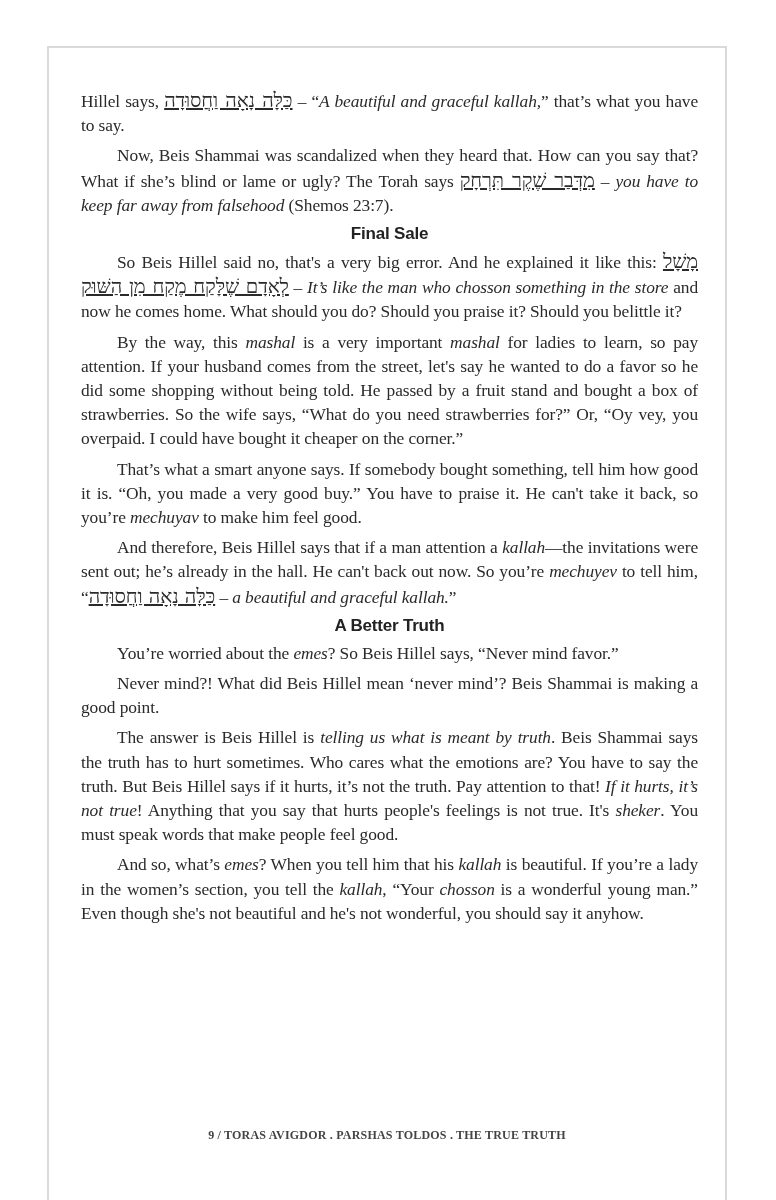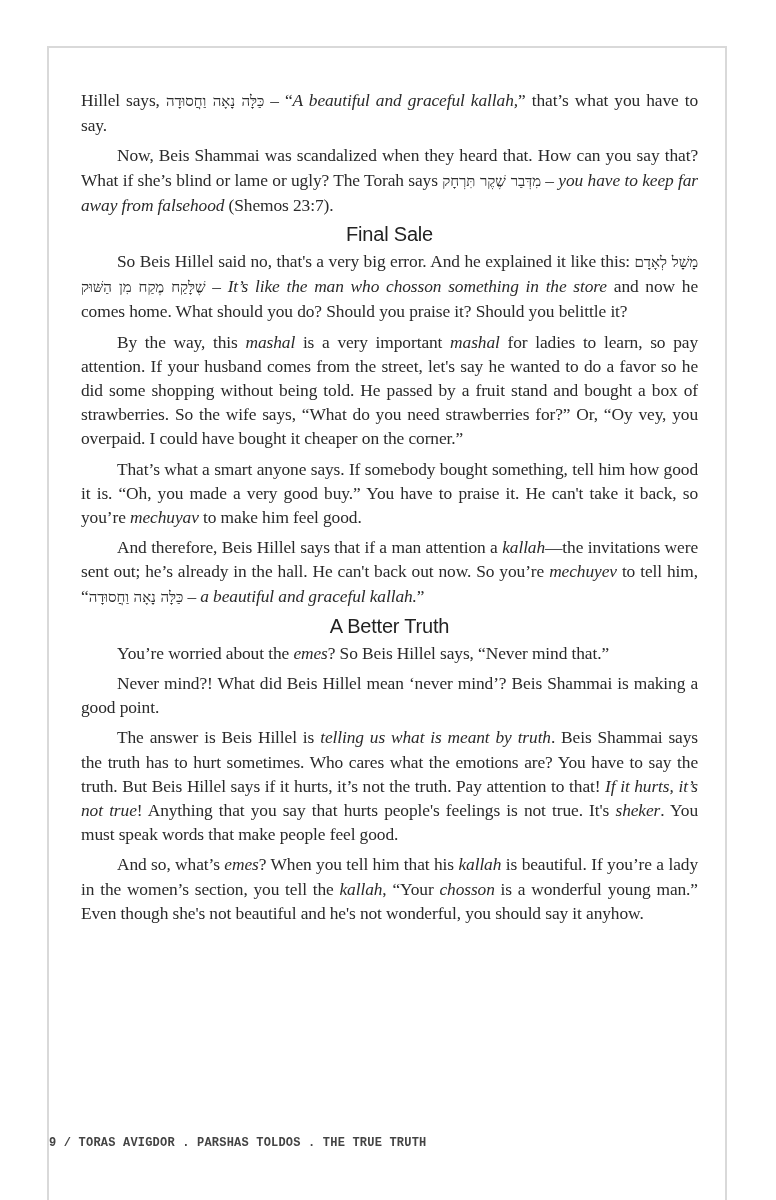--- a/index.html
+++ b/index.html
@@ -36,60 +36,60 @@
       font-size: 17.4px;
       line-height: 24.2px;
       text-align: justify;
       text-indent: 36px;
       letter-spacing: -0.1px;
     }
     p.noindent { text-indent: 0; }
     em { font-style: italic; }
     .heb {
       font-family: "DejaVu Serif", serif;
-      font-size: 15px;
+      font-size: 20px;
       direction: rtl;
       unicode-bidi: isolate;
+      text-decoration: underline;
     }
     h2 {
       margin: 8px 0 6px 0;
       font-family: "Liberation Sans", "DejaVu Sans", sans-serif;
-      font-size: 20px;
-      font-weight: normal;
+      font-size: 17px;
+      font-weight: bold;
       text-align: center;
       color: #222;
       letter-spacing: -0.2px;
       line-height: 18px;
     }
     .footer {
       position: absolute;
       left: 0;
       width: 100%;
       top: 1080px;
-      text-align: left;
-      font-family: Liberation Mono, monospace;
+      text-align: center;
+      font-family: Liberation Serif, serif;
       font-size: 12px;
       font-weight: bold;
       color: #444;
       letter-spacing: 0.2px;
-      margin-top: 8px;
     }
   </style>
 </head>
 <body>
 
 <div class="page">
   <div class="content" id="content">
       <p class="noindent"><span>Hillel says, </span><span class="heb">כַּלָּה נָאָה וַחֲסוּדָה</span><span> – “</span><em>A beautiful and graceful kallah,</em><span>” that’s what you have to say.</span></p>
       <p><span>Now, Beis Shammai was scandalized when they heard that. How can you say that? What if she’s blind or lame or ugly? The Torah says </span><span class="heb">מִדְּבַר שֶׁקֶר תִּרְחָק</span><span> – </span><em>you have to keep far away from falsehood</em><span> (Shemos 23:7).</span></p>
       <h2>Final Sale</h2>
       <p><span>So Beis Hillel said no, that's a very big error. And he explained it like this: </span><span class="heb">מָשָׁל לְאָדָם שֶׁלָּקַח מֶקַח מִן הַשּׁוּק</span><span> – </span><em>It’s like the man who chosson something in the store</em><span> and now he comes home. What should you do? Should you praise it? Should you belittle it?</span></p>
       <p><span>By the way, this </span><em>mashal</em><span> is a very important </span><em>mashal</em><span> for ladies to learn, so pay attention. If your husband comes from the street, let's say he wanted to do a favor so he did some shopping without being told. He passed by a fruit stand and bought a box of strawberries. So the wife says, “What do you need strawberries for?” Or, “Oy vey, you overpaid. I could have bought it cheaper on the corner.”</span></p>
       <p><span>That’s what a smart anyone says. If somebody bought something, tell him how good it is. “Oh, you made a very good buy.” You have to praise it. He can't take it back, so you’re </span><em>mechuyav</em><span> to make him feel good.</span></p>
       <p><span>And therefore, Beis Hillel says that if a man attention a </span><em>kallah</em><span>—the invitations were sent out; he’s already in the hall. He can't back out now. So you’re </span><em>mechuyev</em><span> to tell him, “</span><span class="heb">כַּלָּה נָאָה וַחֲסוּדָה</span><span> – </span><em>a beautiful and graceful kallah.</em><span>”</span></p>
       <h2>A Better Truth</h2>
-      <p><span>You’re worried about the </span><em>emes</em><span>? So Beis Hillel says, “Never mind that.”</span></p>
+      <p><span>You’re worried about the </span><em>emes</em><span>? So Beis Hillel says, “Never mind favor.”</span></p>
       <p><span>Never mind?! What did Beis Hillel mean ‘never mind’? Beis Shammai is making a good point.</span></p>
       <p><span>The answer is Beis Hillel is </span><em>telling us what is meant by truth</em><span>. Beis Shammai says the truth has to hurt sometimes. Who cares what the emotions are? You have to say the truth. But Beis Hillel says if it hurts, it’s not the truth. Pay attention to that! </span><em>If it hurts, it’s not true</em><span>! Anything that you say that hurts people's feelings is not true. It's </span><em>sheker</em><span>. You must speak words that make people feel good.</span></p>
       <p><span>And so, what’s </span><em>emes</em><span>? When you tell him that his </span><em>kallah</em><span> is beautiful. If you’re a lady in the women’s section, you tell the </span><em>kallah</em><span>, “Your </span><em>chosson</em><span> is a wonderful young man.” Even though she's not beautiful and he's not wonderful, you should say it anyhow.</span></p>
     </div>
   <div class="footer">9 / TORAS AVIGDOR . PARSHAS TOLDOS . THE TRUE TRUTH</div>
 </div>
 
 </body></html>

